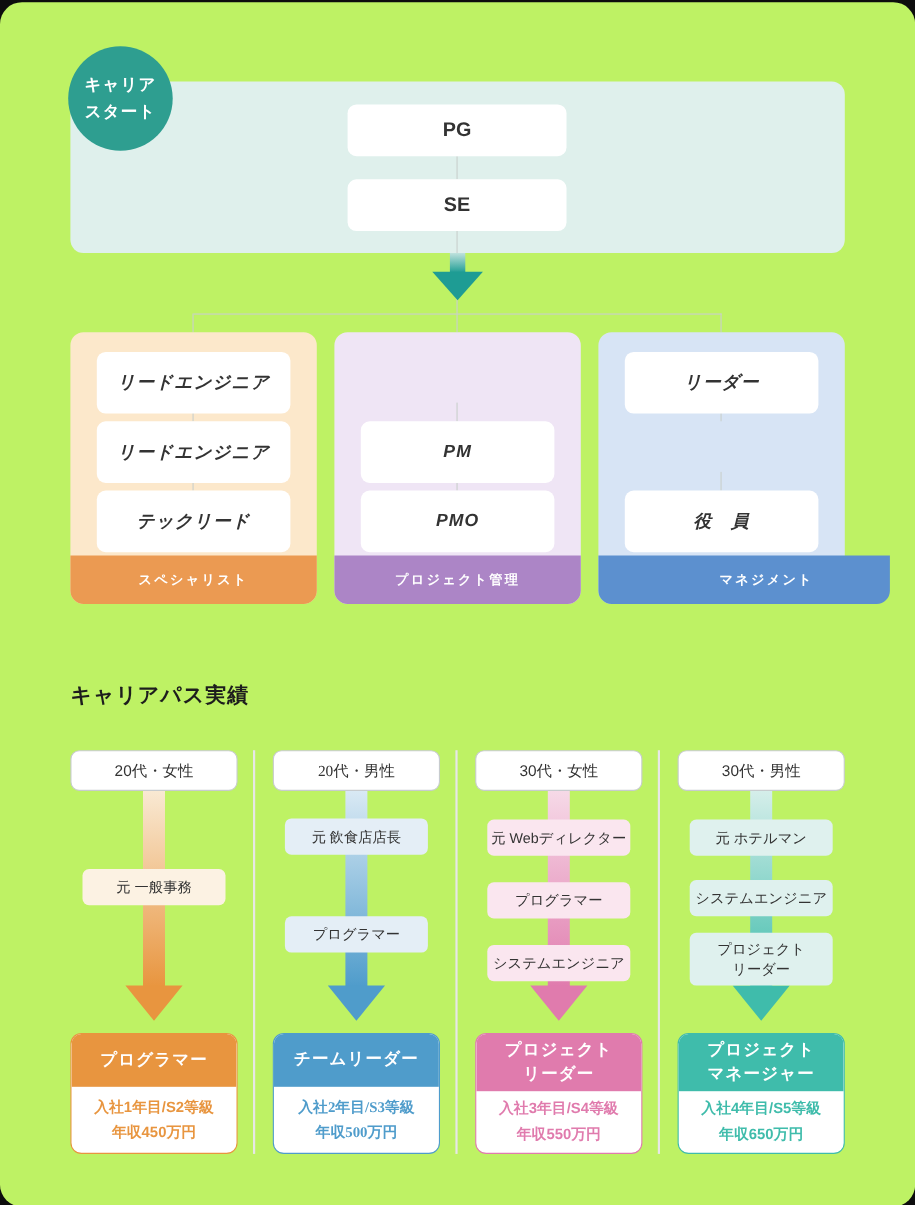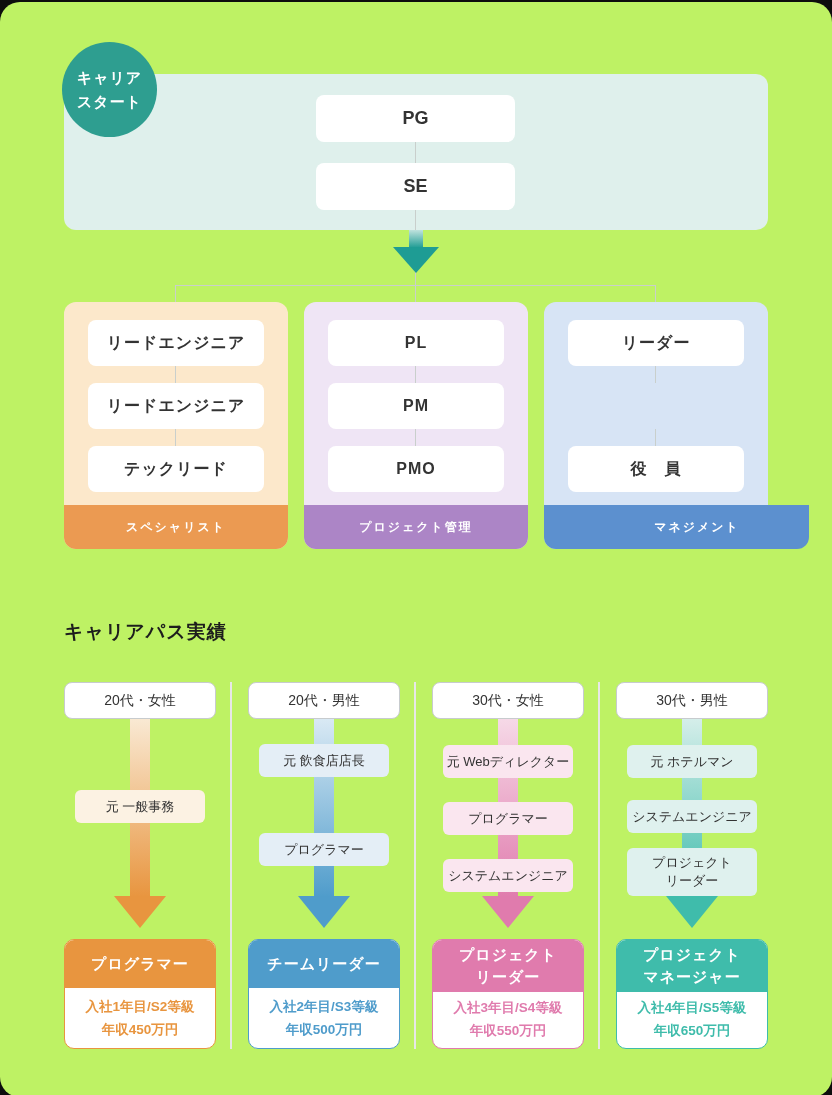--- a/index.html
+++ b/index.html
@@ -35,40 +35,40 @@
   .main-arrow-head{
     position:absolute;left:393px;top:245px;width:0;height:0;z-index:2;
     border-left:23px solid transparent;border-right:23px solid transparent;border-top:26px solid #1E9C94;
   }
   
   .track{position:absolute;top:300px;width:224px;height:247px;border-radius:12px;}
   .track.t0{left:64px;background:#FCE8CB;}
   .track.t1{left:304px;background:#EFE5F5;}
   .track.t2{left:544px;background:#D7E4F5;}
   .titem{
-    position:absolute;left:24px;width:176px;height:46px;background:#fff;border-radius:8px;
+    position:absolute;left:24px;width:176px;height:56px;background:#fff;border-radius:8px;
     display:flex;align-items:center;justify-content:center;
-    font-size:16px;font-weight:600;color:#333;letter-spacing:1px;z-index:2;
+    font-size:16px;font-weight:600;color:#333;letter-spacing:1px;z-index:2;font-style:italic;
   }
   .tline{position:absolute;left:111px;width:1px;height:17px;background:#C9CFCC;z-index:1;}
   .band{
     position:absolute;left:0;bottom:0;width:100%;height:44px;border-radius:0 0 12px 12px;
     display:flex;align-items:center;justify-content:center;
     color:#fff;font-weight:bold;font-size:12px;letter-spacing:2px;
   }
   .t0 .band{background:#EB9A52;} .t1 .band{background:#AC85C6;} .t2 .band{background:#5C90CF;padding-left:41px;}
   
   .results-title{
     position:absolute;left:64px;top:617px;margin:0;
     font-size:19px;font-weight:bold;color:#1d1d1d;letter-spacing:1px;
   }
   .divider{position:absolute;top:680px;width:2px;height:367px;background:#E7E7E7;}
   .divider.d0{left:230px;} .divider.d1{left:414px;} .divider.d2{left:598px;}
   .path{position:absolute;top:680px;width:152px;height:367px;}
-  .path.p0{left:64px;} .path.p1{left:248px;} .path.p2{left:432px;} .path.p3{left:616px;}
+  .path.p0{left:64px;} .path.p1{left:248px;font-family:Liberation Serif, serif;} .path.p2{left:432px;} .path.p3{left:616px;}
   .path.orange{--accent:#E8953F;--step-bg:#FCF2E3;--grad-top:#F9E9D3;}
   .path.blue  {--accent:#4F9CCB;--step-bg:#E4EEF6;--grad-top:#D9E9F4;}
   .path.pink  {--accent:#E07BAD;--step-bg:#FAE6EF;--grad-top:#F6D9E7;}
   .path.teal  {--accent:#3FBCAB;--step-bg:#DFF1EE;--grad-top:#D5EEEA;}
   .phead{
     position:absolute;left:0;top:0;width:150px;height:35px;background:#fff;
     border:1px solid #C7CBCE;border-radius:8px;
     display:flex;align-items:center;justify-content:center;font-size:14px;color:#333;z-index:3;
   }
   .shaft{
@@ -126,21 +126,20 @@
   <div class="track t0">
     <div class="titem" style="top:18px">リードエンジニア</div>
     <div class="tline" style="top:64px"></div>
     <div class="titem" style="top:81px">リードエンジニア</div>
     <div class="tline" style="top:127px"></div>
     <div class="titem" style="top:144px">テックリード</div>
     <div class="band">スペシャリスト</div>
   </div>
 
   <div class="track t1">
-    <div class="titem" style="top:18px">PL</div>
     <div class="tline" style="top:64px"></div>
     <div class="titem" style="top:81px">PM</div>
     <div class="tline" style="top:127px"></div>
     <div class="titem" style="top:144px">PMO</div>
     <div class="band">プロジェクト管理</div>
   </div>
 
   <div class="track t2">
     <div class="titem" style="top:18px">リーダー</div>
     <div class="tline" style="top:64px"></div>

